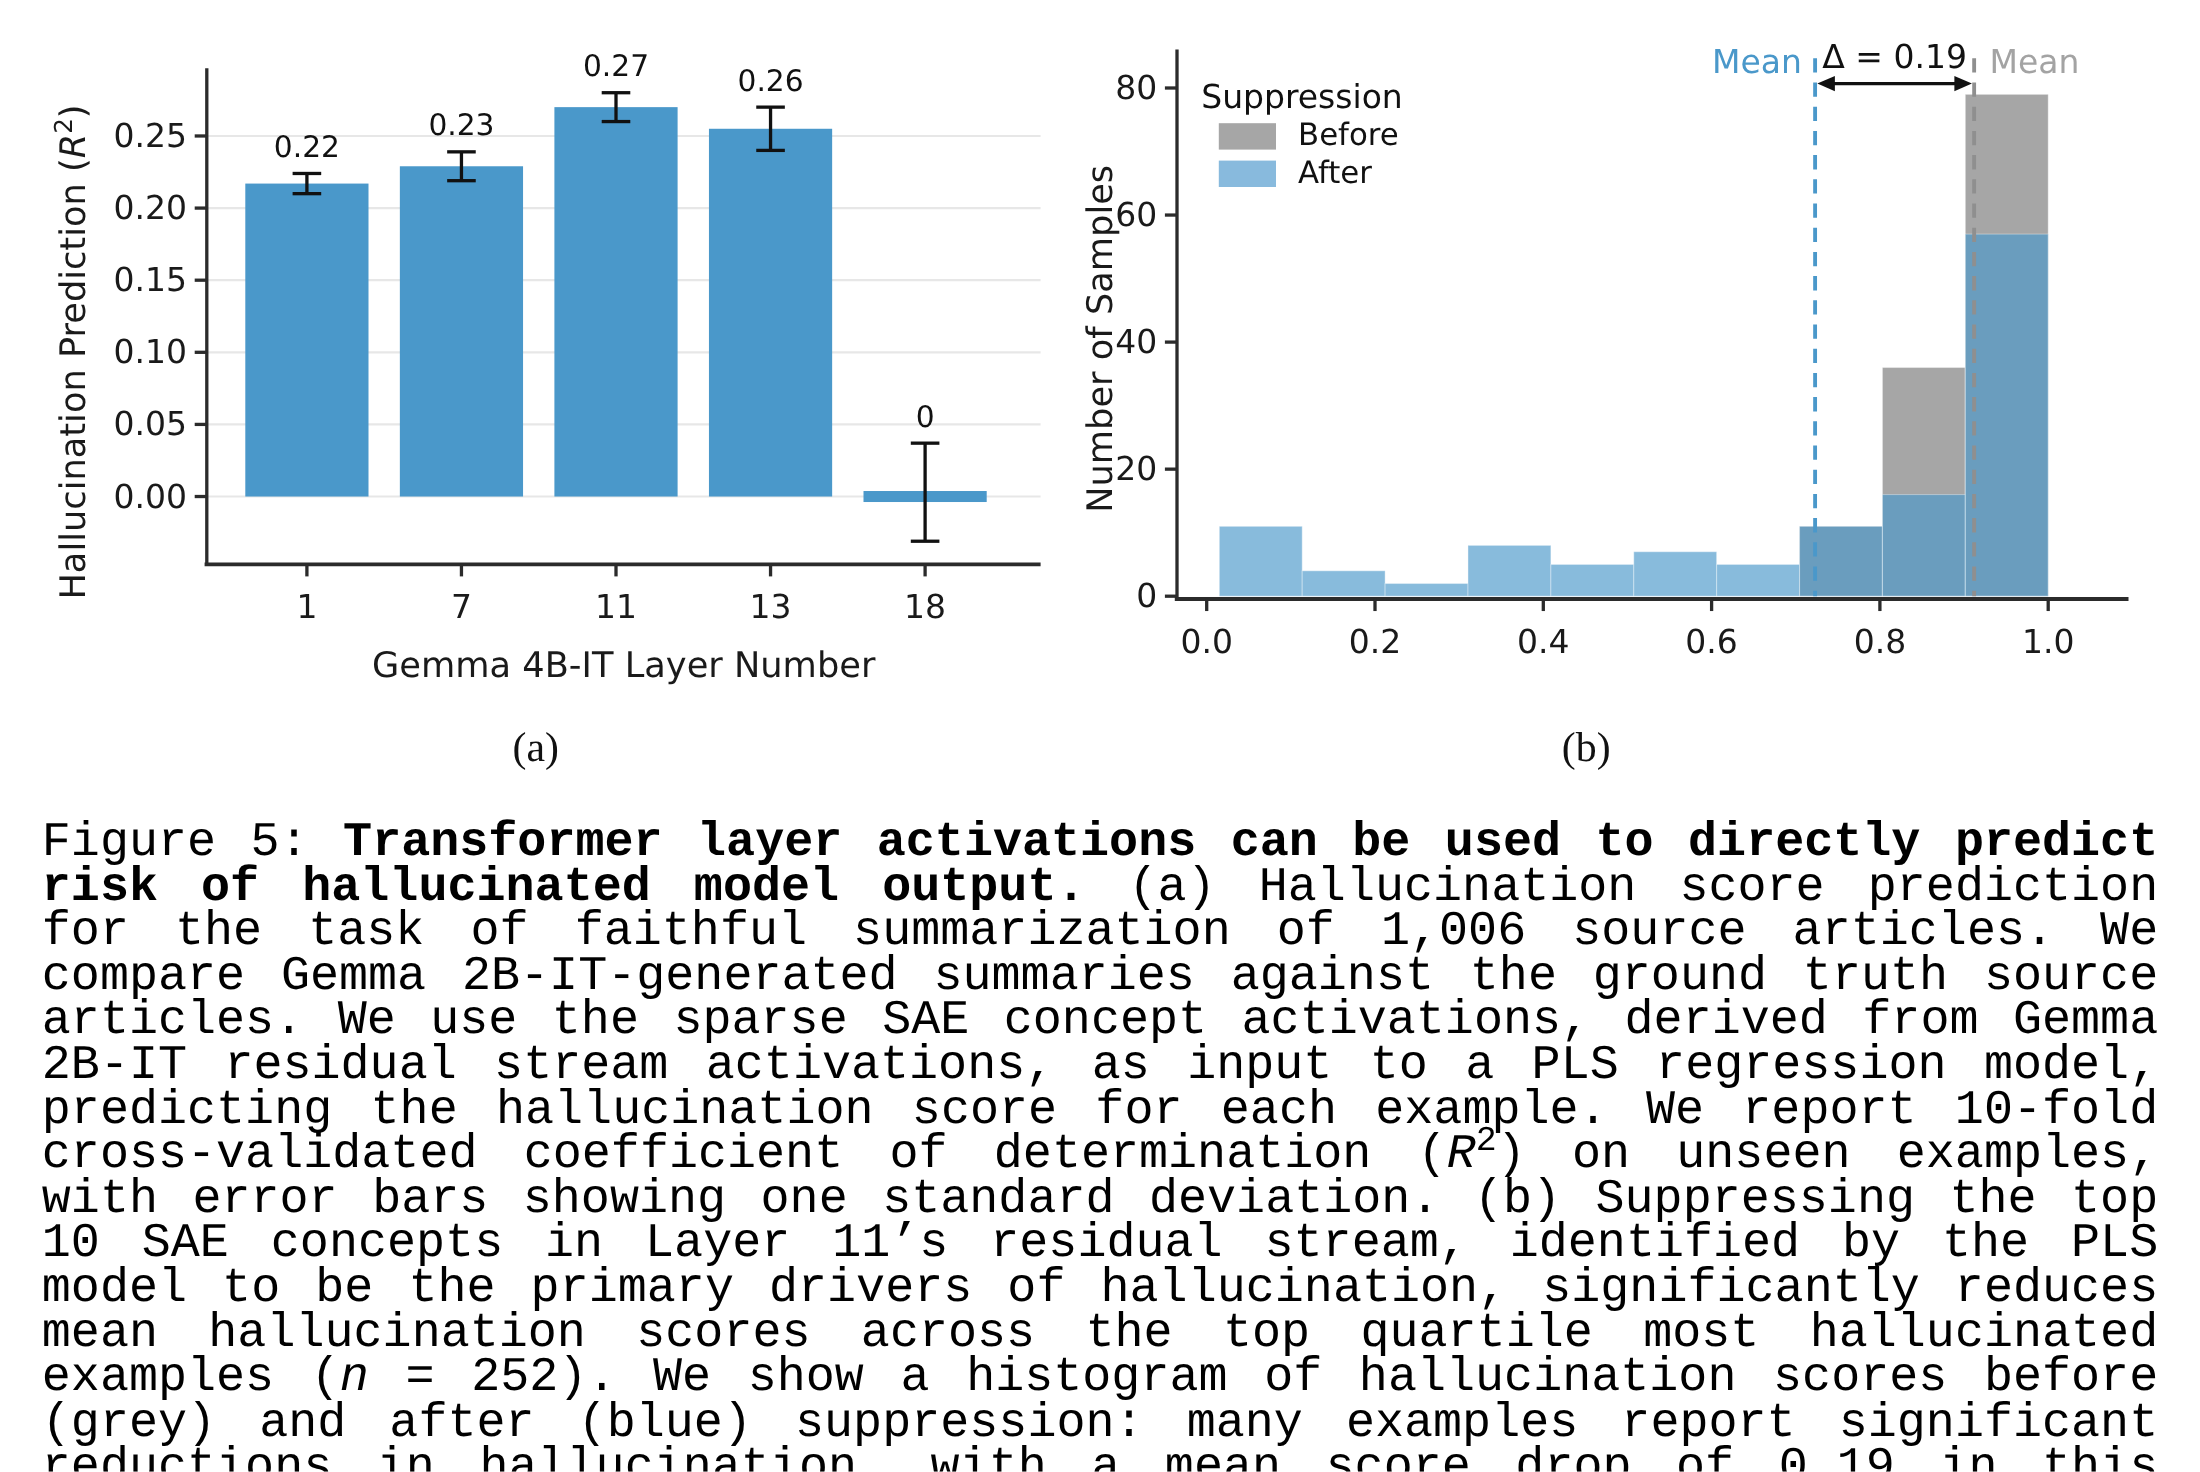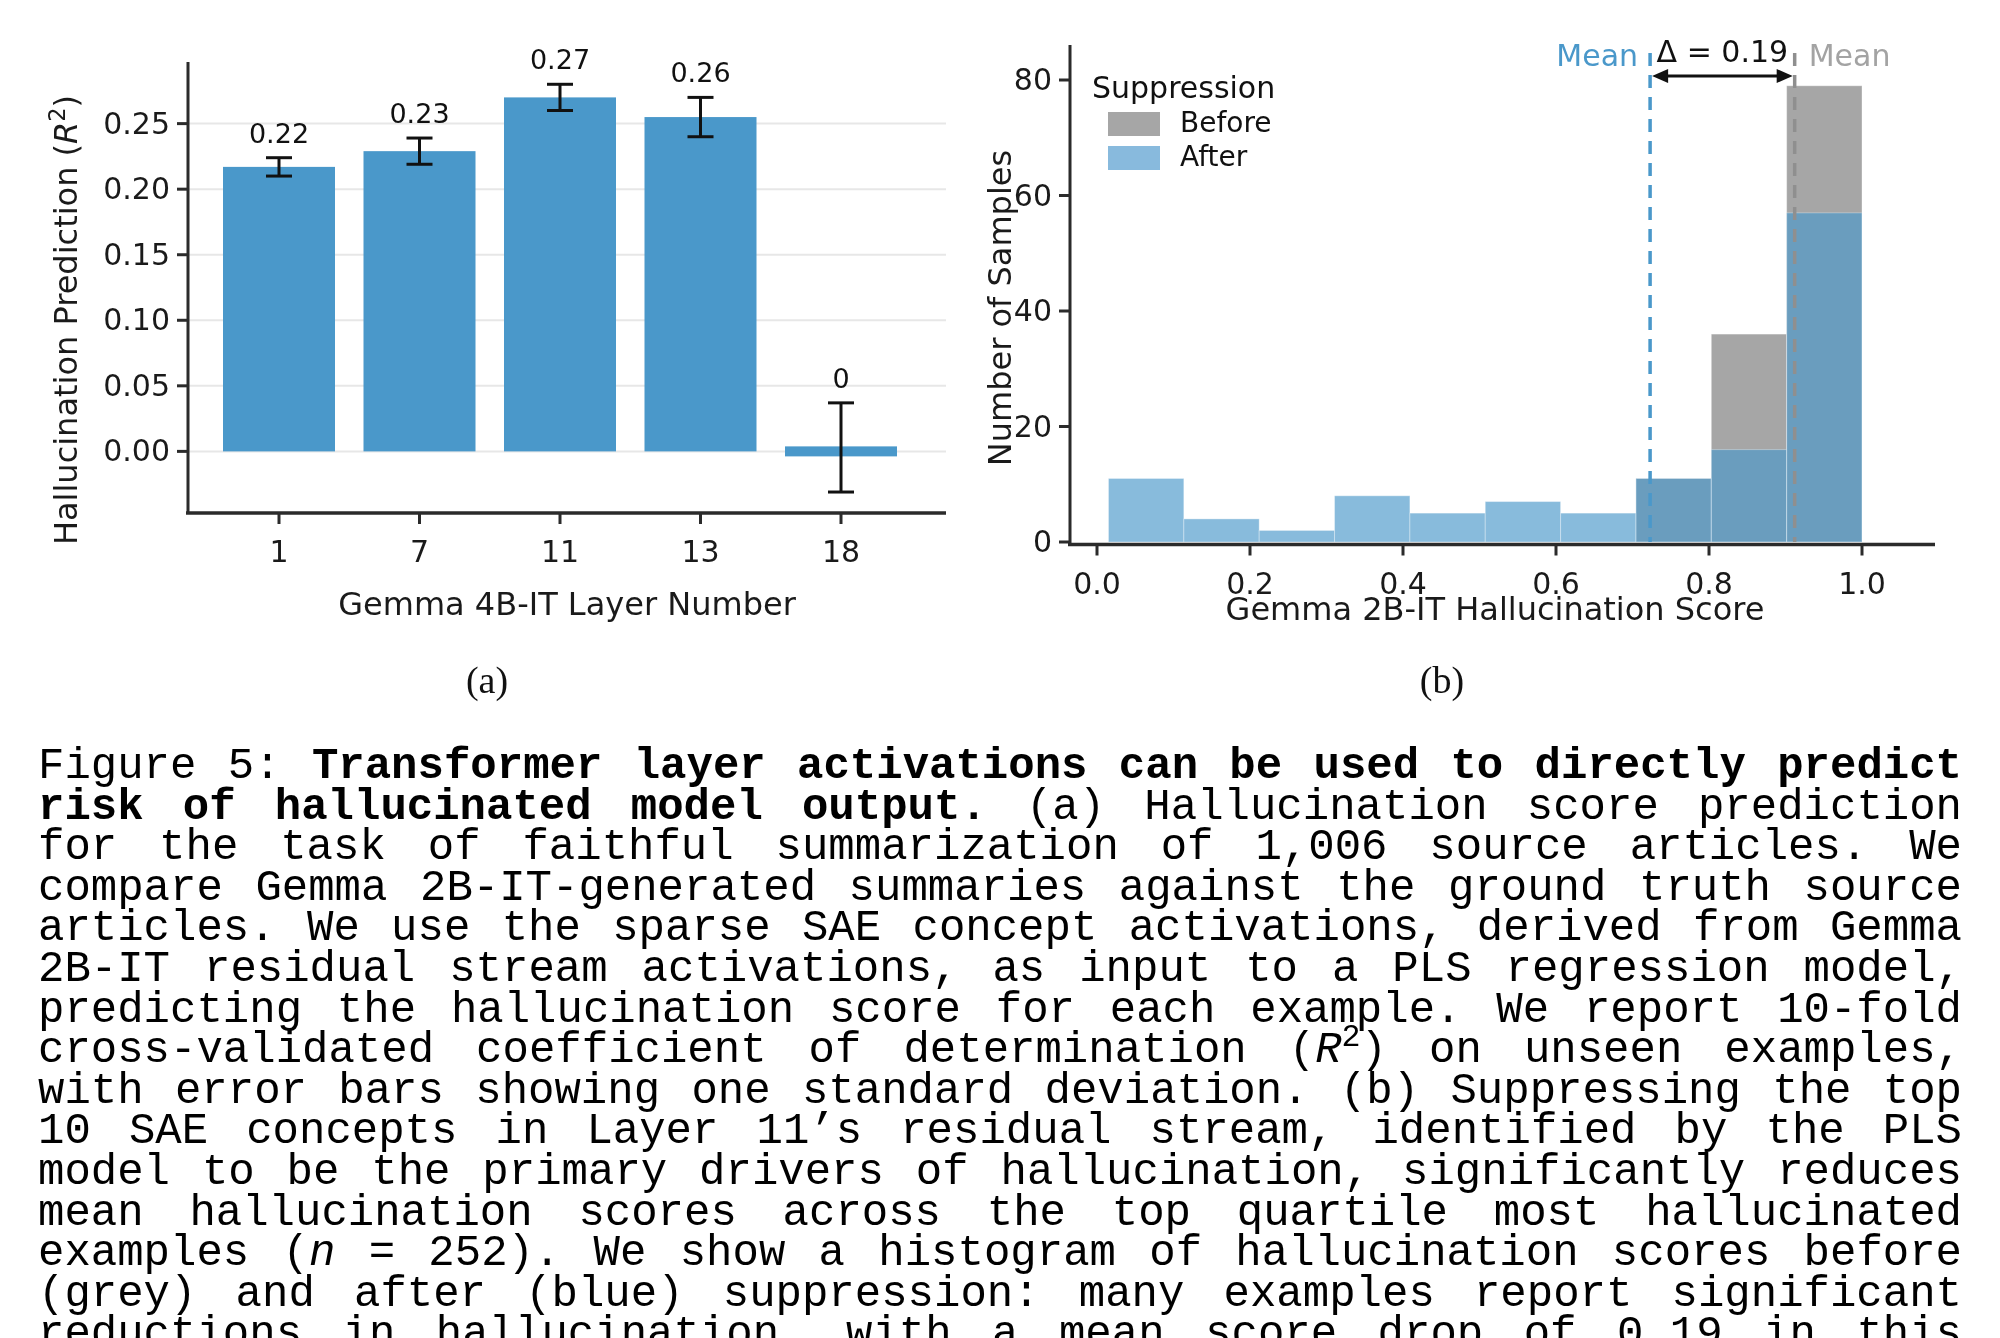--- a/index.html
+++ b/index.html
@@ -131,20 +131,19 @@
         <rect x="1108" y="112" width="52" height="24" fill="#a6a6a6"></rect>
         <text x="1180" y="132" font-size="28" text-anchor="start" fill="#111" font-family="&quot;DejaVu Sans&quot;,sans-serif" font-weight="normal">Before</text>
         <rect x="1108" y="146" width="52" height="24" fill="#88badd"></rect>
         <text x="1180" y="166" font-size="28" text-anchor="start" fill="#111" font-family="&quot;DejaVu Sans&quot;,sans-serif" font-weight="normal">After</text>
       </svg>
 
     <div class="axis-label ylabel" id="ylabel-a" style="left:-254px;top:298px;"><span>Hallucination Prediction (</span><span class="it">R</span><span class="sup">2</span><span>)</span></div>
     <div class="axis-label" style="left:167px;top:585px;width:800px;">Gemma 4B-IT Layer Number</div>
 
     <div class="axis-label ylabel" style="left:680px;top:286px;">Number of Samples</div>
-    <div class="axis-label" style="left:1095px;top:590px;width:800px;">Gemma 2B-IT Hallucination Score</div>
 
     <div class="subcaption" style="left:387px;top:658px;">(a)</div>
     <div class="subcaption" style="left:1342px;top:658px;">(b)</div>
   </div>
 
   <p class="caption" id="caption"><span>Figure 5: </span><span class="b">Transformer layer activations can be used to directly predict risk of hallucinated model output.</span><span> (a) Hallucination score prediction for the task of faithful summarization of 1,006 source articles. We compare Gemma 2B-IT-generated summaries against the ground truth source articles. We use the sparse SAE concept activations, derived from Gemma 2B-IT residual stream activations, as input to a PLS regression model, predicting the hallucination score for each example. We report 10-fold cross-validated coefficient of determination (</span><span class="it">R</span><span class="sup">2</span><span>) on unseen examples, with error bars showing one standard deviation. (b) Suppressing the top 10 SAE concepts in Layer 11’s residual stream, identified by the PLS model to be the primary drivers of hallucination, significantly reduces mean hallucination scores across the top quartile most hallucinated examples (</span><span class="it">n</span><span> = 252). We show a histogram of hallucination scores before (grey) and after (blue) suppression: many examples report significant reductions in hallucination, with a mean score drop of 0.19 in this subset (dashed lines).</span></p>
 </div>
 
 </body></html>

